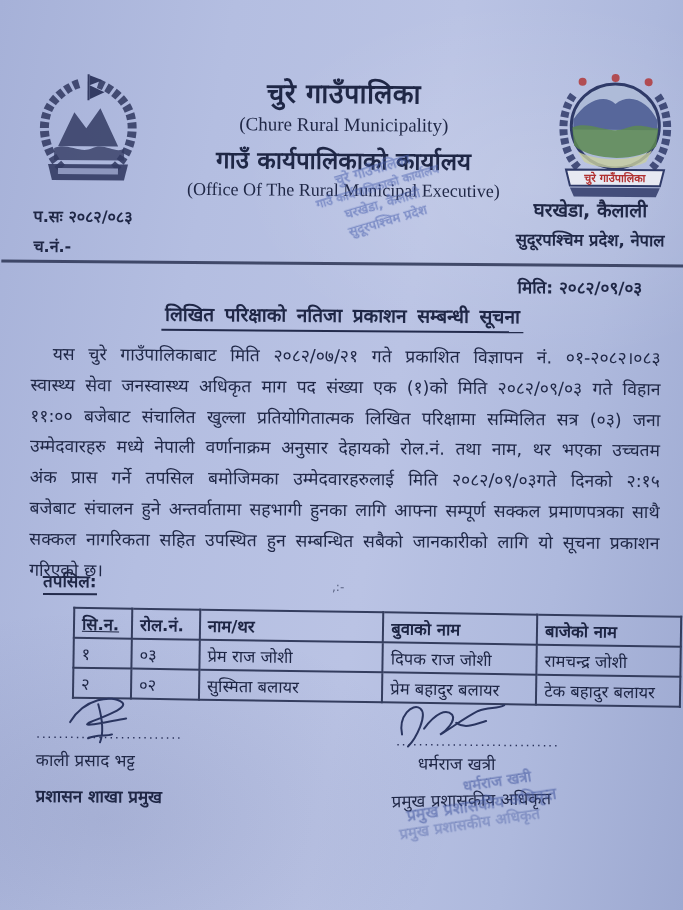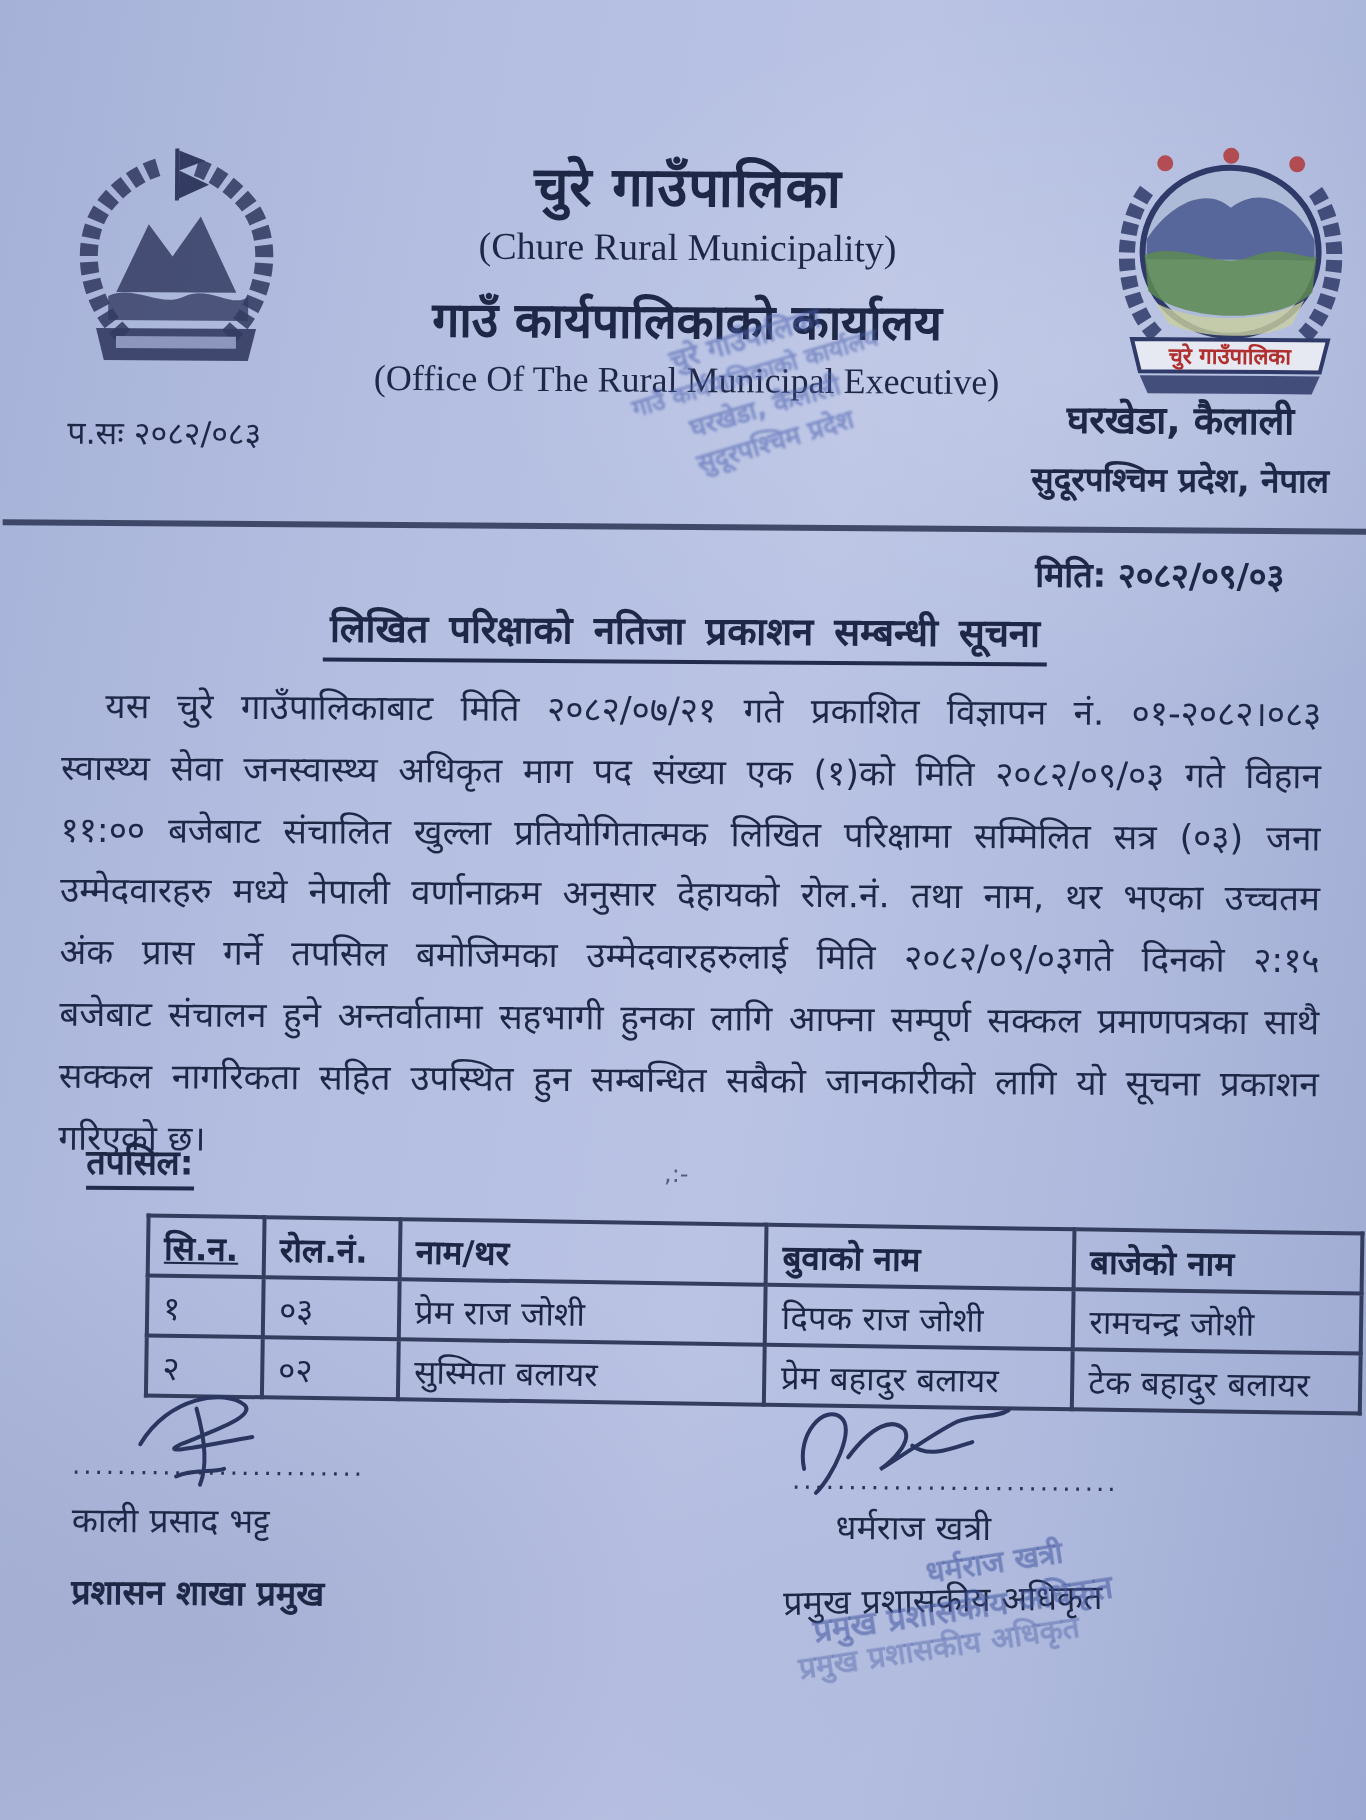--- a/index.html
+++ b/index.html
@@ -15,21 +15,21 @@
     color:#1f2746;
   }
   .content{position:absolute;inset:0;transform:rotate(.4deg);}
   .abs{position:absolute;}
   
   .hdr-center{left:50%;top:74px;transform:translateX(-50%);width:440px;text-align:center;}
   .np-title{font-size:27px;font-weight:bold;letter-spacing:.5px;}
   .en-title{font-family:"Liberation Serif",serif;font-size:19px;margin-top:3px;}
   .np-office{font-size:24px;font-weight:bold;margin-top:7px;}
   .en-office{font-family:"Liberation Serif",serif;font-size:18px;margin-top:4px;}
-  .ref-block{left:32px;top:204px;font-size:16px;line-height:30px;font-weight:normal;}
+  .ref-block{left:32px;top:204px;font-size:16px;line-height:30px;font-weight:bold;}
   .addr-block{right:20px;top:195px;text-align:center;font-weight:bold;}
   .addr1{font-size:19px;}
   .addr2{font-size:16.5px;margin-top:5px;}
   
   .hdr-stamp{left:288px;top:158px;width:180px;transform:rotate(-17deg);
     color:#4a60ae;opacity:.55;filter:blur(.4px);text-align:center;font-weight:bold;}
   .hdr-stamp div{white-space:nowrap;}
   .st0{font-size:14px;}.st1{font-size:12px;}.st2{font-size:13px;}.st3{font-size:13px;}
   .rule{left:0;right:0;top:262px;height:3px;background:#2c3454;opacity:.85;}
   .date-line{right:42px;top:274px;font-size:17px;font-weight:bold;text-align:center;}
@@ -119,20 +119,21 @@
 
     <div class="abs hdr-stamp">
       <div class="st0">चुरे गाउँपालिका</div>
       <div class="st1">गाउँ कार्यपालिकाको कार्यालय</div>
       <div class="st2">घरखेडा, कैलाली</div>
       <div class="st3">सुदूरपश्चिम प्रदेश</div>
     </div>
 
     <div class="abs ref-block">
       <div>प.सः २०८२/०८३</div>
+      <div>च.नं.-</div>
     </div>
 
     <div class="abs addr-block">
       <div class="addr1">घरखेडा, कैलाली</div>
       <div class="addr2">सुदूरपश्चिम प्रदेश, नेपाल</div>
     </div>
 
     <div class="abs rule"></div>
 
     <div class="abs date-line">मिति: २०८२/०९/०३</div>

